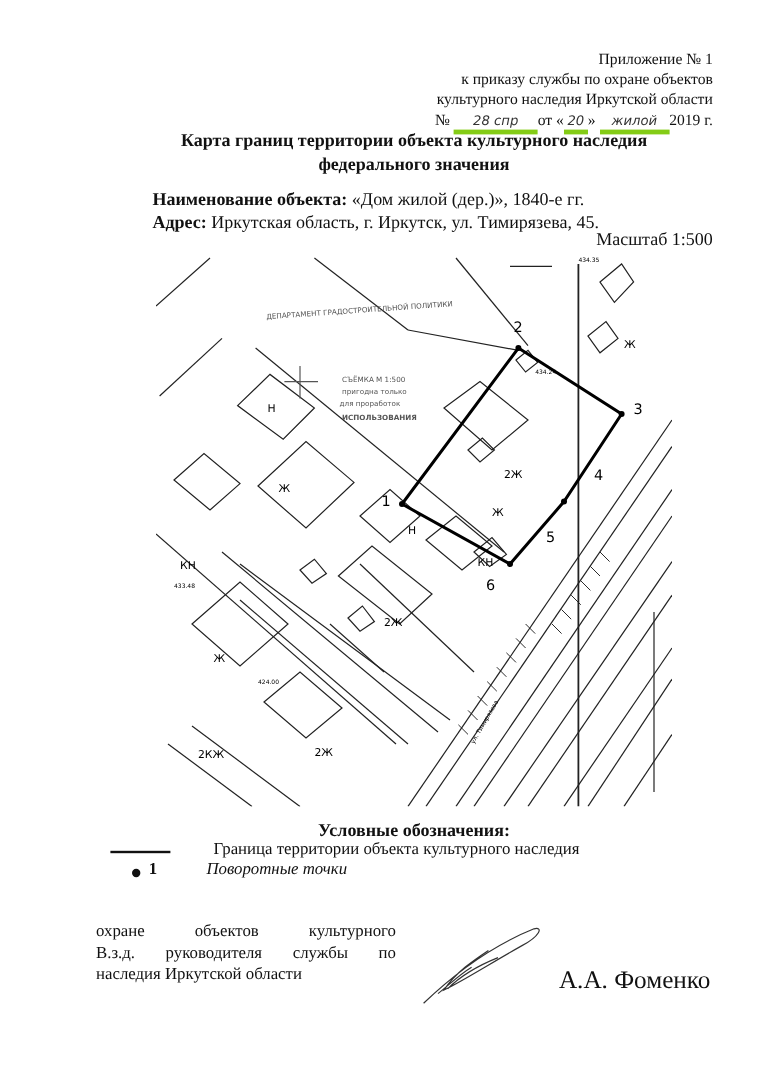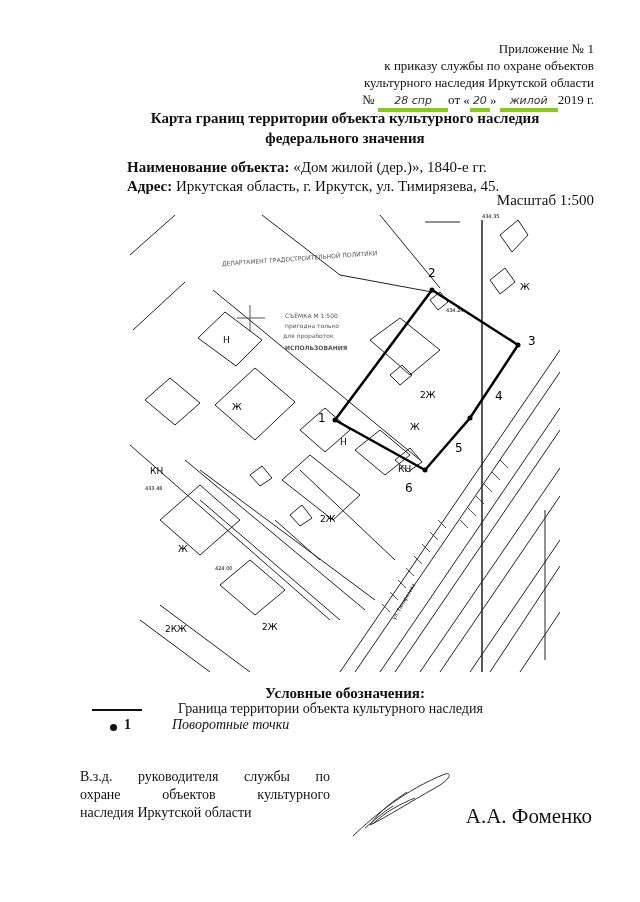--- a/index.html
+++ b/index.html
@@ -183,20 +183,20 @@
 </svg>
 
 <div class="abs legend-title">Условные обозначения:</div>
 <div class="abs legend-line"></div>
 <div class="abs legend-row" style="left:178px; top:701px;">Граница территории объекта культурного наследия</div>
 <div class="abs legend-dot"></div>
 <div class="abs legend-num">1</div>
 <div class="abs legend-row" style="left:172px; top:717px;font-style:italic;">Поворотные точки</div>
 
 <div class="abs sig-block">
+  <div>охране    объектов    культурного</div>
   <div>В.з.д.   руководителя   службы   по</div>
-  <div>охране    объектов    культурного</div>
   <div class="last">наследия Иркутской области</div>
 </div>
 <svg class="abs signature" viewBox="0 0 110 70">
   <path d="M8 66 C 30 45, 60 20, 100 4 C 108 2, 105 10, 90 18 C 65 32, 40 48, 25 55 C 35 40, 50 30, 62 22 M28 54 C 40 42, 55 34, 70 28 M20 58 C 30 50, 38 42, 48 36" stroke="#333" stroke-width="1" fill="none"></path>
 </svg>
 <div class="abs sig-name">А.А. Фоменко</div>
 
 </body></html>

